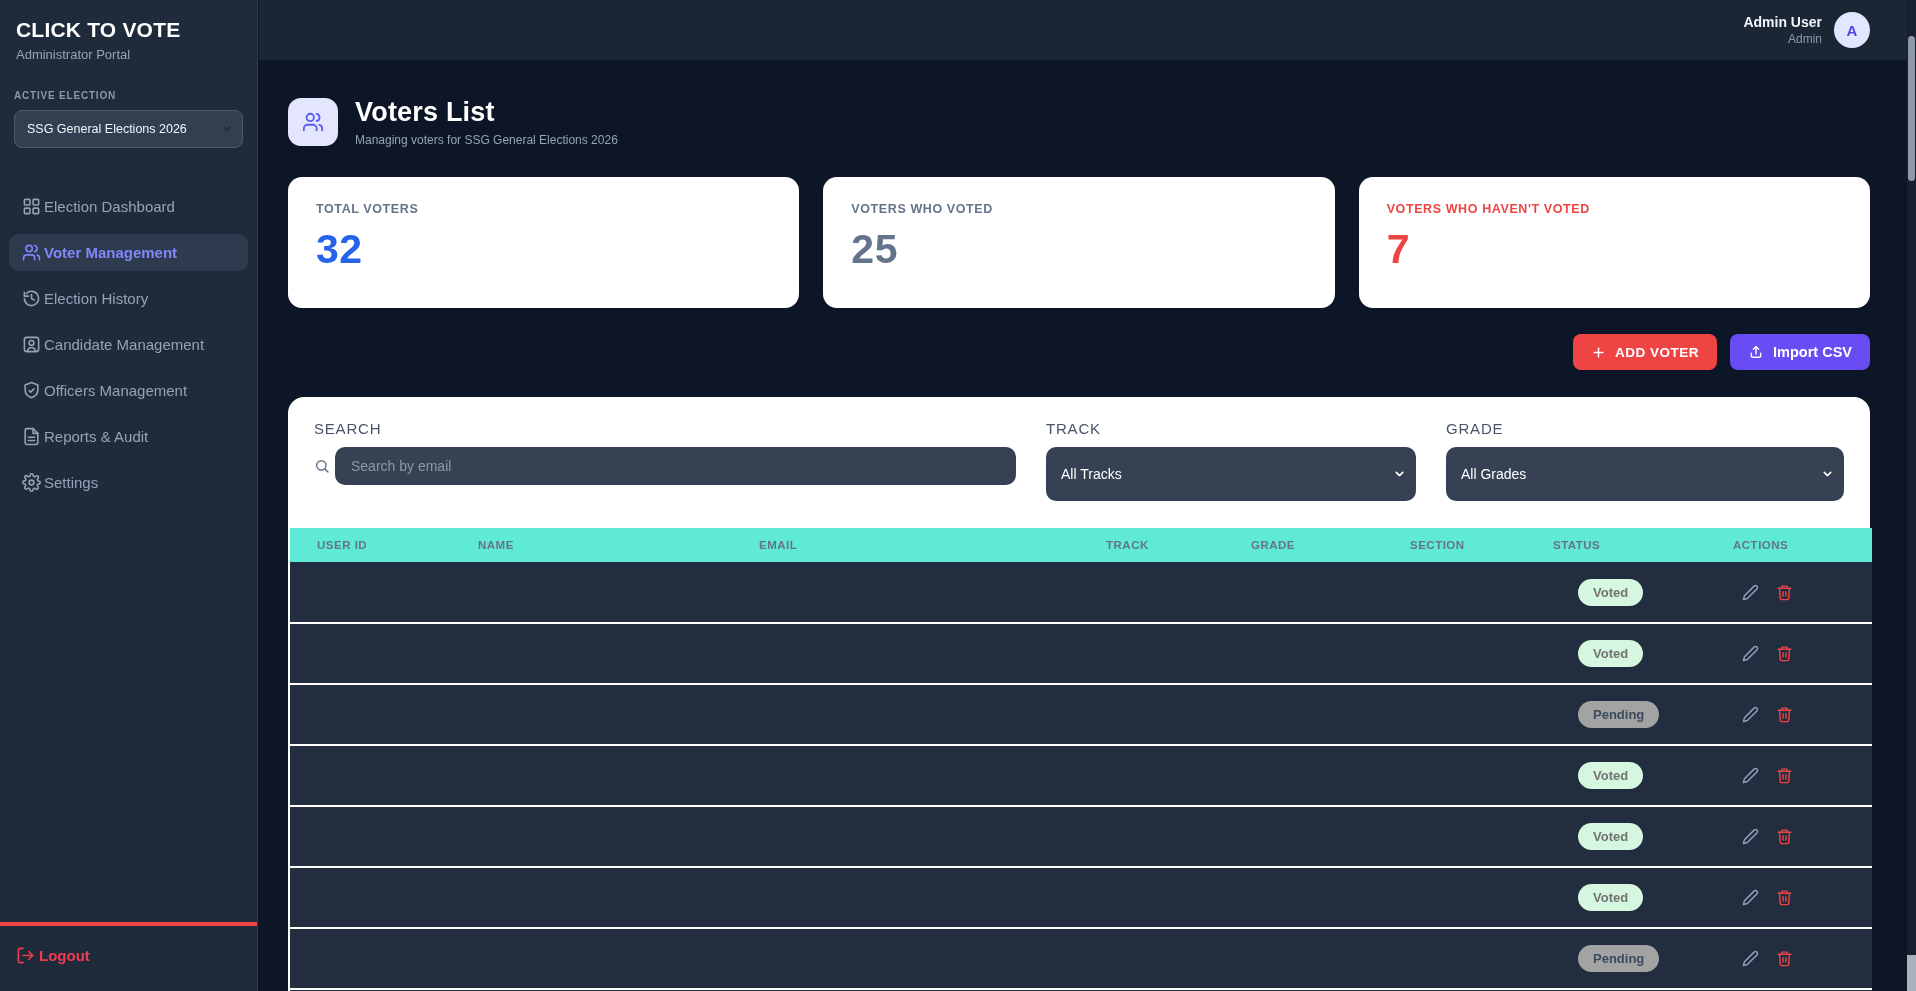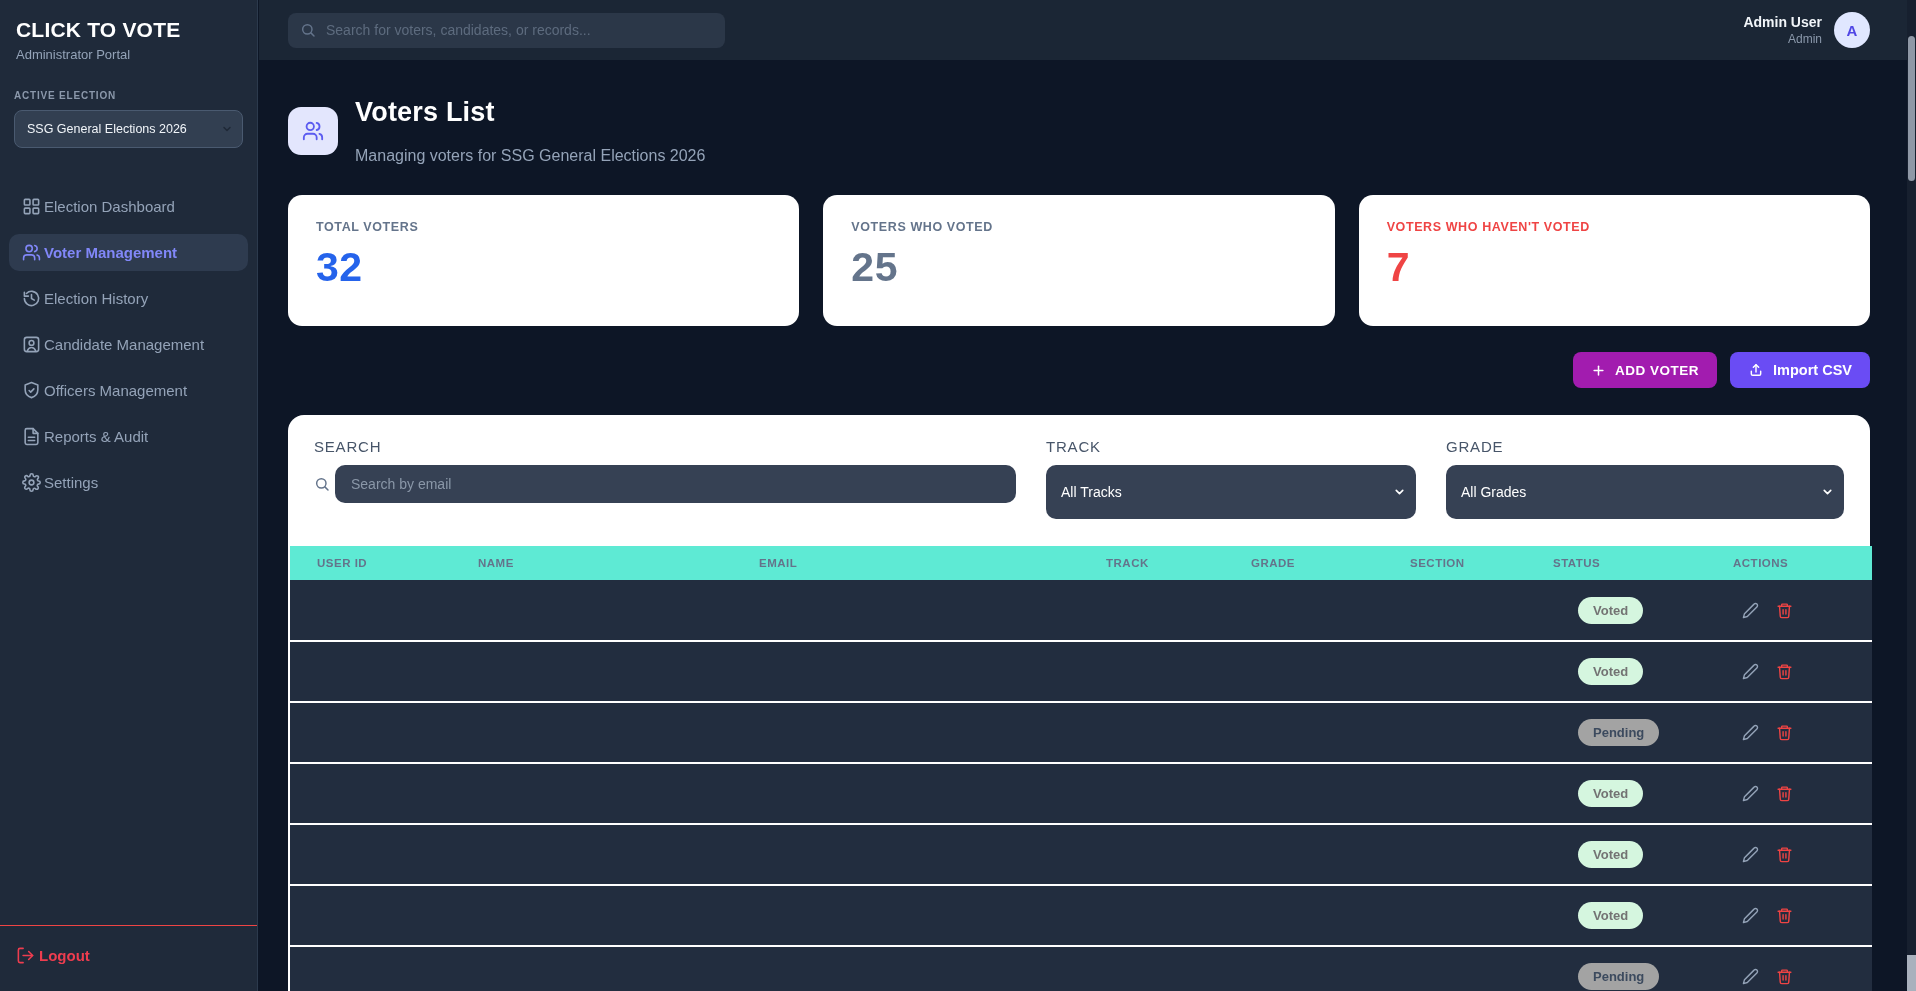--- a/index.html
+++ b/index.html
@@ -17,21 +17,21 @@
   .select-wrap { position:relative; margin-top:9px; }
   .sidebar-select { width:100%; height:38px; appearance:none; -webkit-appearance:none;
        background:#323f51; color:#f1f5f9; border:1px solid #4a5a70; border-radius:8px;
        font-size:12.5px; padding:0 28px 0 12px; font-family:"Liberation Sans",sans-serif; }
   .select-chev { position:absolute; right:10px; top:50%; transform:translateY(-50%); pointer-events:none; display:flex; }
   .nav { margin-top:40px; display:flex; flex-direction:column; gap:9px; padding:0 9px; }
   .nav-item { display:flex; align-items:center; gap:3px; padding:9px 13px; border-radius:10px;
               color:#94a3b8; font-size:15px; font-weight:500; cursor:pointer; text-decoration:none; }
   .nav-item svg { flex:0 0 auto; }
   .nav-item.active { background:#2e3b4f; color:#8187f8; font-weight:600; }
-  .logout-box { position:absolute; left:0; right:0; bottom:0; border-top:1px solid #ef4444;
+  .logout-box { position:absolute; left:0; right:0; bottom:0; border-top:4px solid #ef4444;
                 padding:20px 16px 26px 16px; }
   .logout { display:flex; align-items:center; gap:4px; color:#ee3d4f; font-size:15px; font-weight:700; cursor:pointer; }
 
   
   .main { margin-left:259px; height:100%; display:flex; flex-direction:column; }
   .topbar { height:60px; flex:0 0 auto; background:#1b2635; display:flex; align-items:center;
             padding:0 46px 0 29px; }
   .topsearch { position:relative; width:437px; }
   .topsearch input { width:100%; height:35px; background:#2b3748; border:none; border-radius:8px;
         color:#cbd5e1; font-size:14px; padding:0 14px 0 38px; font-family:"Liberation Sans",sans-serif; }
@@ -43,33 +43,33 @@
   .top-user-role { font-size:12px; color:#8b98ab; margin-top:2px; }
   .avatar { width:36px; height:36px; border-radius:50%; background:#e0e7ff; color:#4f46e5;
             font-weight:700; font-size:15px; display:flex; align-items:center; justify-content:center; }
 
   
   .content { flex:1; padding:37px 46px 0 29px; overflow:hidden; }
   .page-head { display:flex; align-items:center; gap:17px; }
   .page-head-icon { width:50px; height:48px; border-radius:13px; background:#e3e6fd;
                     display:flex; align-items:center; justify-content:center; }
   .page-title { font-size:27px; font-weight:800; color:#ffffff; letter-spacing:.2px; }
-  .page-sub { font-size:16px; color:#94a3b8; margin-top:19px; }
+  .page-sub { font-size:12px; color:#94a3b8; margin-top:5px; }
 
   .stats { display:flex; gap:24px; margin-top:30px; }
   .stat-card { flex:1; background:#ffffff; border-radius:14px; padding:25px 28px 30px 28px; height:131px; }
   .stat-label { font-size:12.5px; font-weight:700; letter-spacing:.6px; color:#64748b; }
   .stat-value { font-size:41px; font-weight:800; margin-top:10px; letter-spacing:.5px; }
   .val-blue { color:#2563eb; } .val-slate { color:#64748b; } .val-red { color:#ef4444; }
   .label-red { color:#ef4444; }
 
   .actions-row { display:flex; justify-content:flex-end; gap:13px; margin:26px 0 27px 0; }
   .btn { display:flex; align-items:center; gap:9px; height:36px; border:none; border-radius:8px;
          color:#fff; cursor:pointer; font-family:"Liberation Sans",sans-serif; padding:0 18px; }
-  .btn-add { background:#a21caf; font-size:13.5px; font-weight:700; letter-spacing:.5px; }
+  .btn-add { background:#ef4444; font-size:13.5px; font-weight:700; letter-spacing:.5px; }
   .btn-import { background:#6a4cf4; font-size:14.5px; font-weight:700; }
 
   
   .panel { background:#ffffff; border-radius:16px 16px 0 0; width:100%; }
   .filters { display:flex; gap:30px; padding:23px 26px 27px 26px; }
   .f-label { font-size:15px; font-weight:400; letter-spacing:.8px; color:#475569; }
   .f-search { flex:1; }
   .f-track { width:370px; } .f-grade { width:398px; }
   .f-input-row { display:flex; align-items:center; margin-top:10px; position:relative; }
   .f-input-row .mag2 { display:flex; margin-right:5px; }
@@ -208,29 +208,20 @@
             <path d="M21 12H9"></path>
           </svg>
       </span>
       <span>Logout</span>
     </a>
   </div>
 </aside>
 
 <div class="main">
   <header class="topbar">
-    <div class="topsearch">
-      <span class="mag">
-        <svg width="16" height="16" viewBox="0 0 24 24" fill="none" stroke="#64748b" stroke-width="2.2" stroke-linecap="round">
-            <circle cx="11" cy="11" r="7"></circle>
-            <path d="M21 21l-4.3-4.3"></path>
-          </svg>
-      </span>
-      <input type="text" placeholder="Search for voters, candidates, or records..." style="">
-    </div>
     <div class="top-user">
       <div class="top-user-text">
         <div class="top-user-name">Admin User</div>
         <div class="top-user-role">Admin</div>
       </div>
       <div class="avatar">A</div>
     </div>
   </header>
 
   <div class="content">

